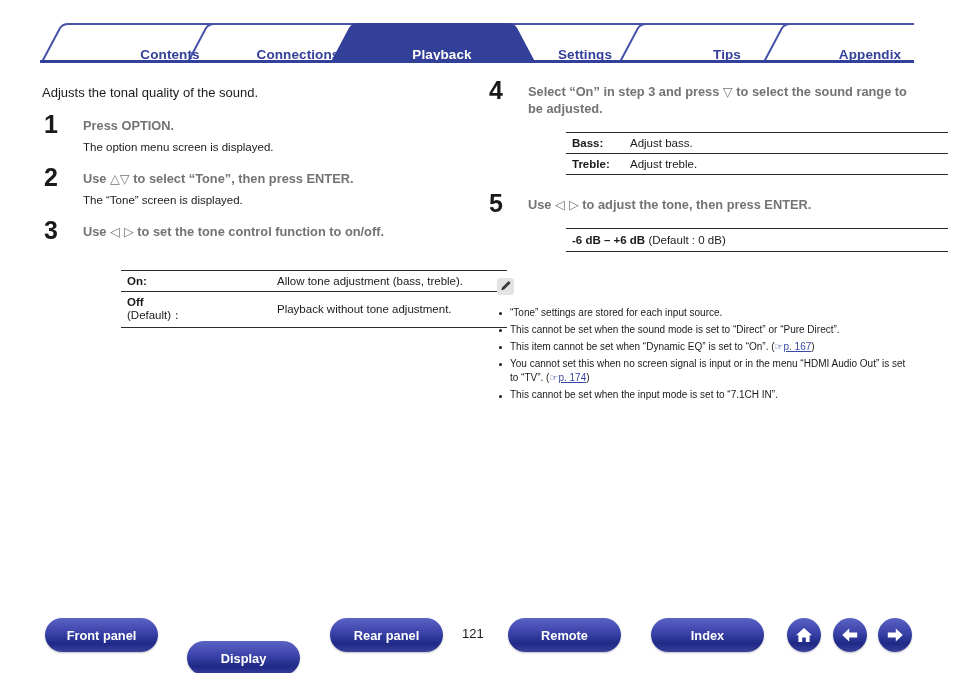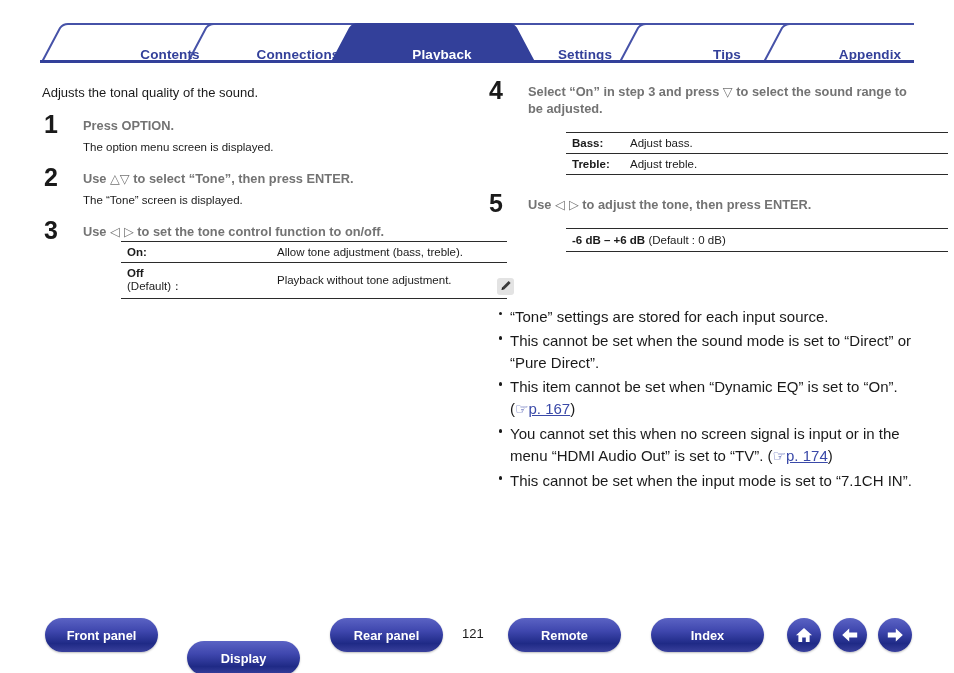--- a/index.html
+++ b/index.html
@@ -59,21 +59,21 @@
   }
   .step-title {
     font-size: 12.8px; font-weight: bold; color: #737373;
     line-height: 1.32;
   }
   .step-sub { margin-top: 6px; font-size: 11.5px; color: #1a1a1a; }
   .glyph { font-family: "DejaVu Sans", sans-serif; font-weight: normal; }
 
   
   .dtable {
-    margin-top: 0; width: 100%;
+    margin-top: 29px; width: 100%;
     border-collapse: collapse;
     font-size: 11.5px;
   }
   .dtable td {
     border-top: 1.3px solid #2b2b2b;
     padding: 4px 2px 4px 6px;
     vertical-align: middle;
   }
   .dtable tr:last-child td { border-bottom: 1.3px solid #2b2b2b; }
   .dtable td.key { font-weight: bold; white-space: nowrap; }
@@ -90,21 +90,21 @@
   .note { margin-top: 26px; margin-left: 10px; }
   .note-icon {
     width: 17px; height: 17px; border-radius: 3px;
     background: #e3e3e3; position: relative;
     display: inline-block;
   }
   .note-icon svg { position: absolute; left: 2px; top: 2px; }
   .bullets { margin-top: 7px; list-style: none; }
   .bullets li {
     position: relative; padding-left: 13px;
-    font-size: 15px; line-height: 1.45;
+    font-size: 10px; line-height: 1.45;
     margin-bottom: 2.5px; color: #1a1a1a;
   }
   .bullets li::before {
     content: ""; position: absolute; left: 2px; top: 6.5px;
     width: 3.2px; height: 3.2px; border-radius: 50%;
     background: #1a1a1a;
   }
   .plink { color: #3a49a8; white-space: nowrap; }
   .plink .ptxt { text-decoration: underline; }
   .handicon { font-family: "DejaVu Sans", sans-serif; }

